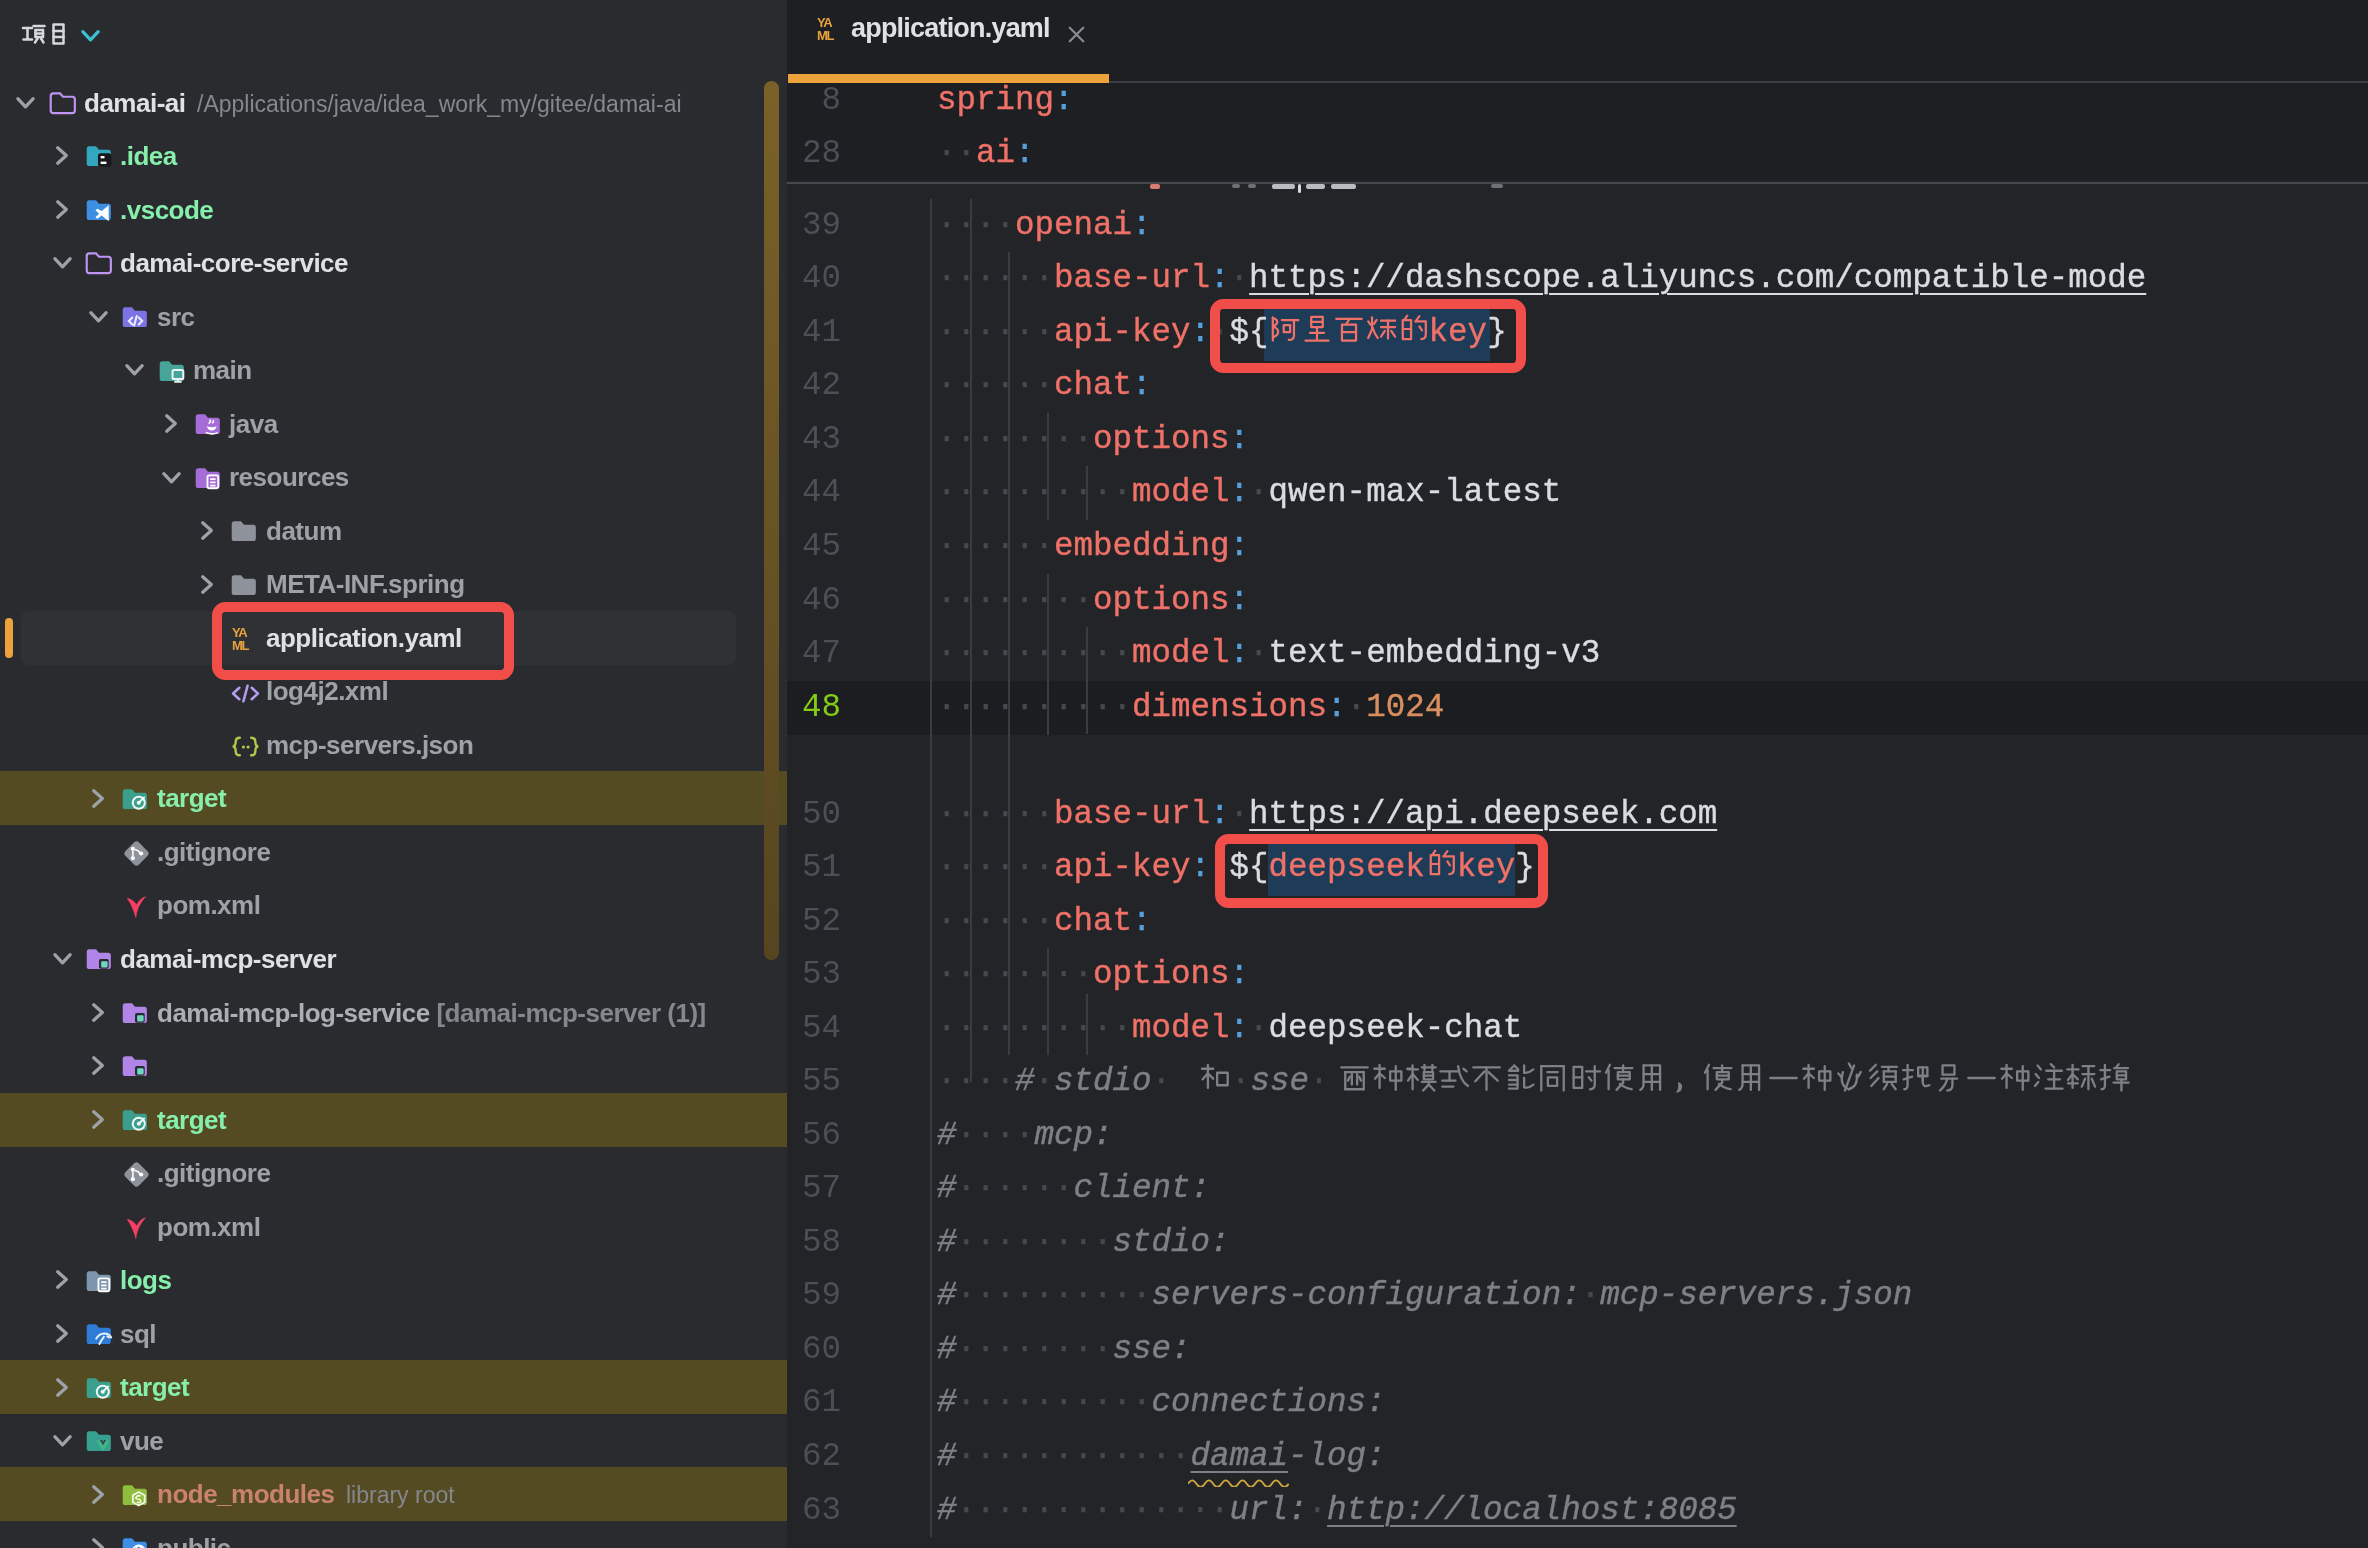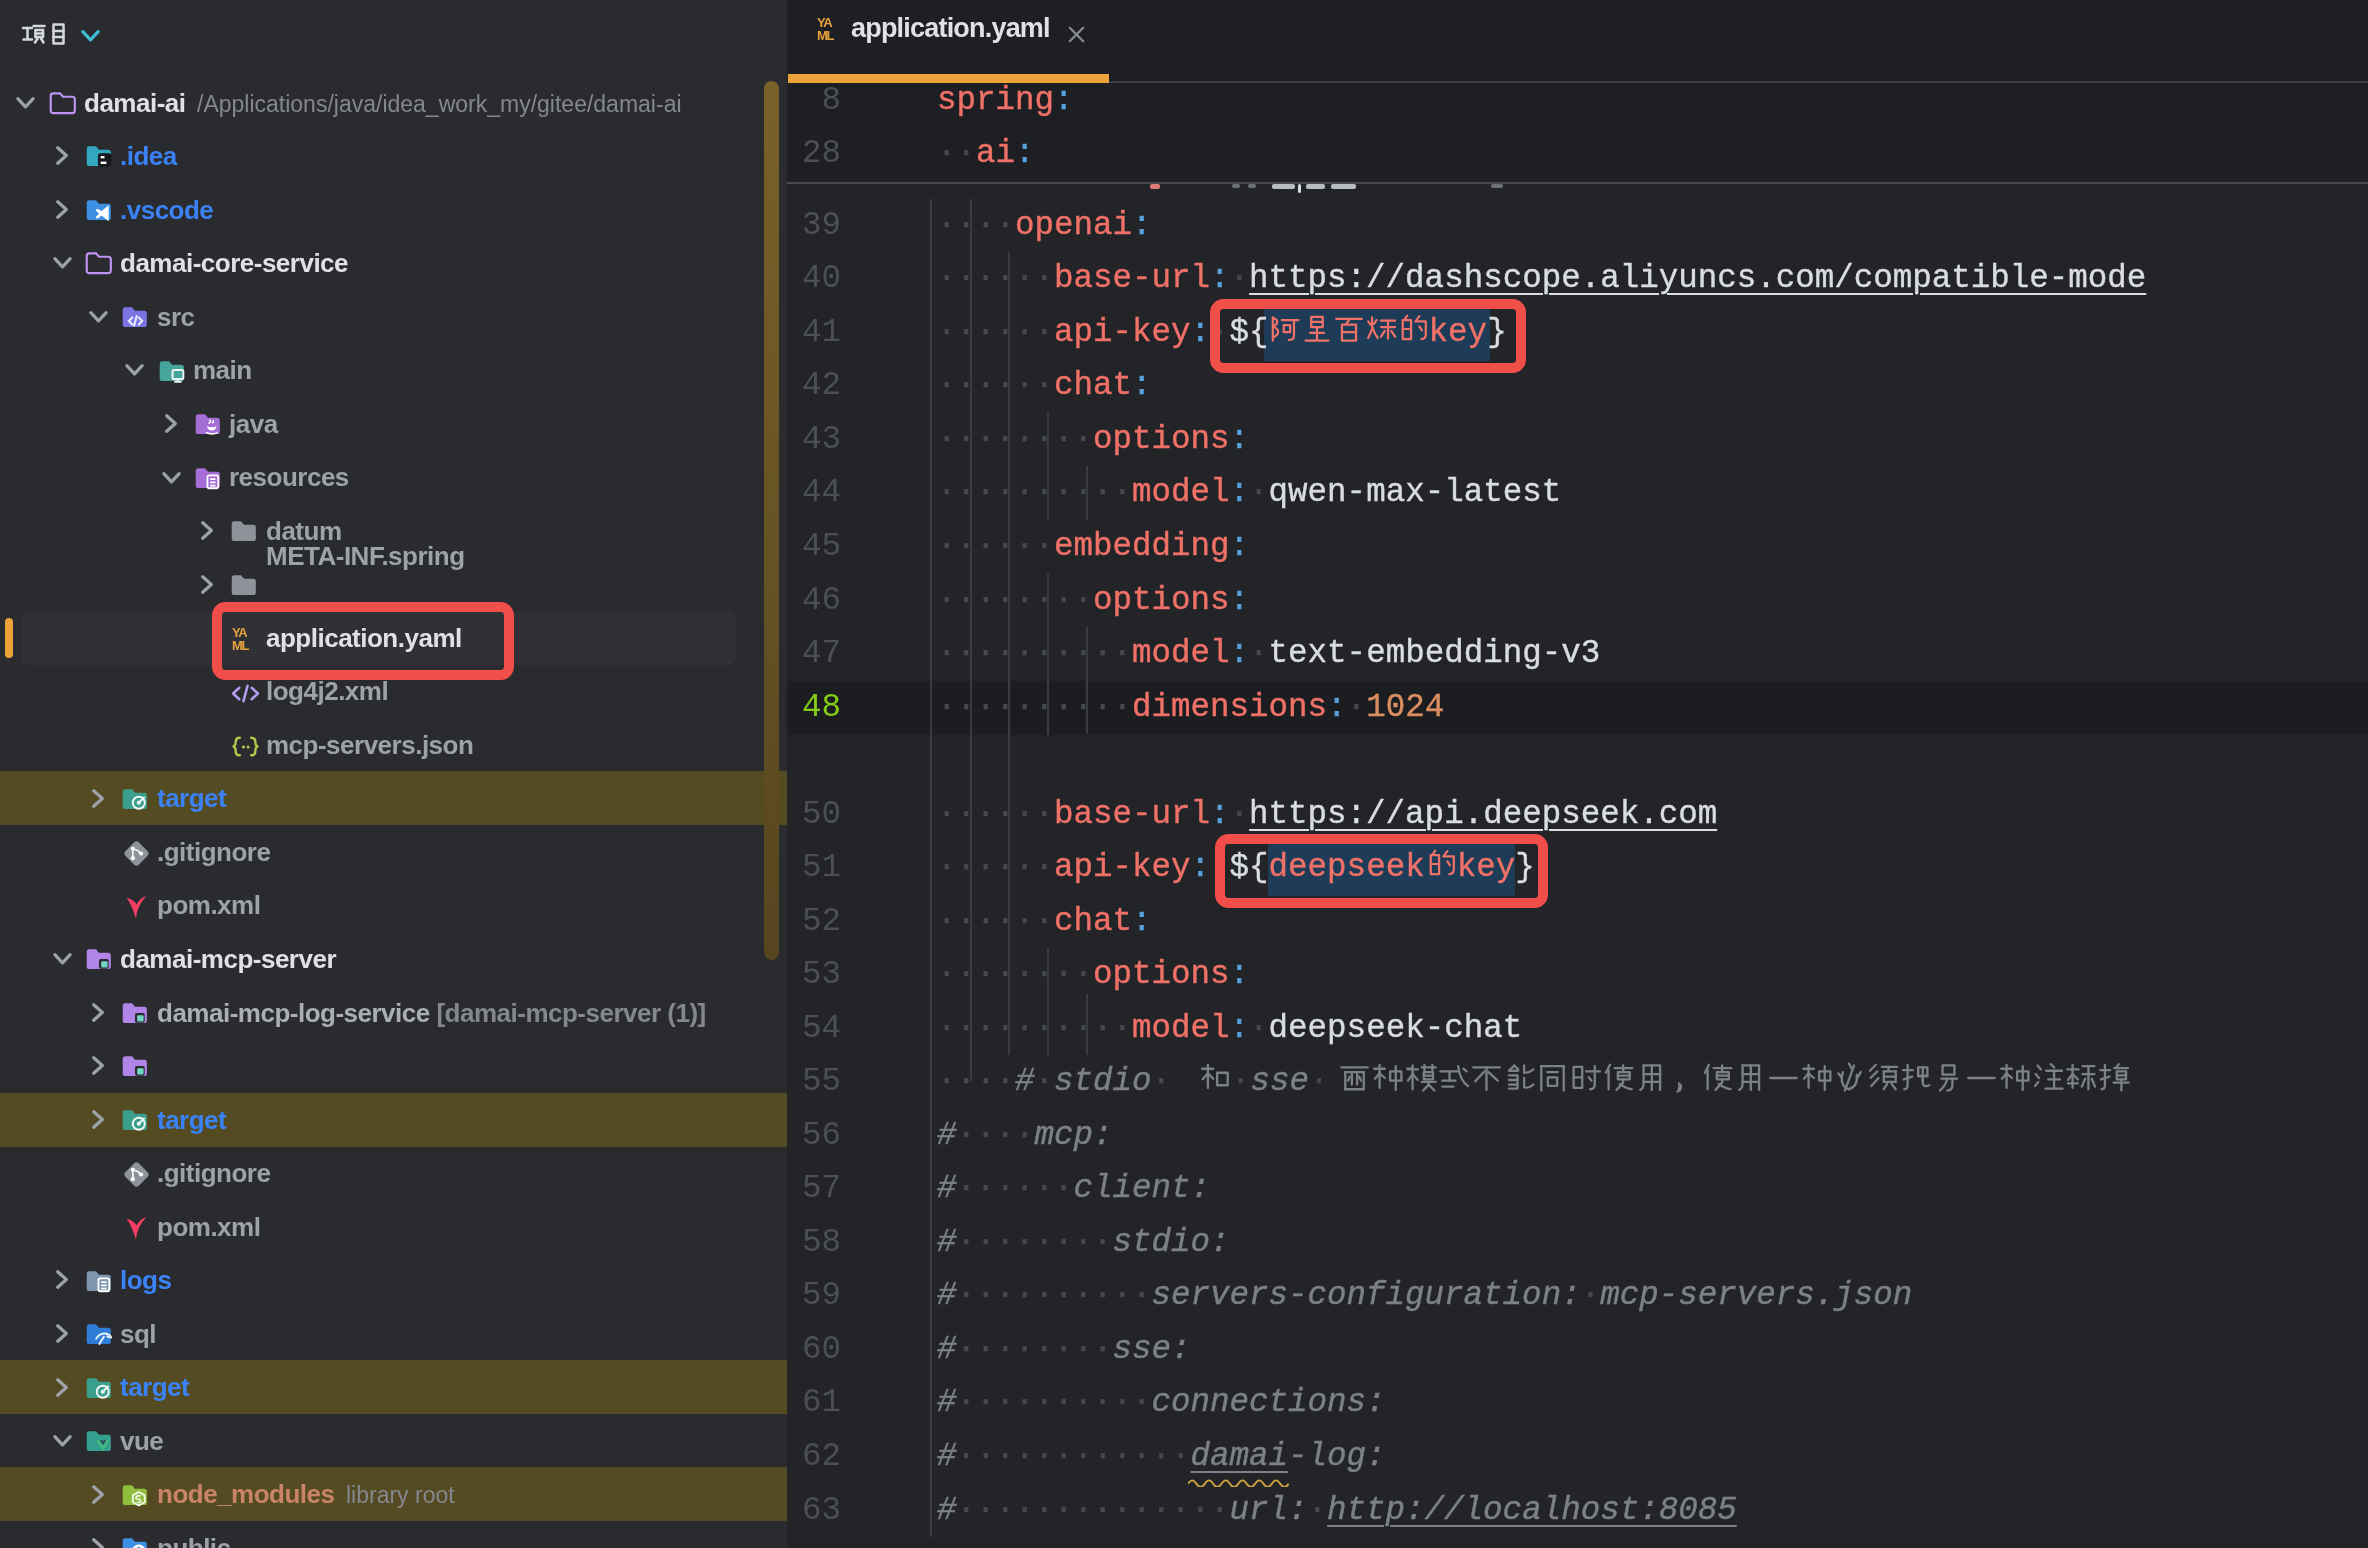--- a/index.html
+++ b/index.html
@@ -7,21 +7,21 @@
 .ab{position:absolute}
 #tree{position:absolute;left:0;top:0;width:787px;height:1549px;background:#2A2B2E;overflow:hidden}
 #tree .band{position:absolute;left:0;width:787px;height:54px;background:#554B22}
 #tree .selrow{position:absolute;left:21px;width:715px;height:54px;background:#2F3135;border-radius:7.6px}
 #tree .actbar{position:absolute;left:4.8px;width:8.6px;height:40px;background:#ECA33B;border-radius:4.8px}
 #tree .lab{font-size:26px;line-height:54px;white-space:pre;letter-spacing:-0.5px;font-weight:700}
 .gr{color:#9DA1A8}
 .wb{color:#DFE1E5}
 .gb{color:#ABAEB5}
 .db{color:#84878E}
-.sa{color:#3b82f6}
+.sa{color:#86efac}
 .sab{color:#C9826B}
 .dim2{color:#84878E;font-weight:400;font-size:23px;letter-spacing:0}
 .rbox{position:absolute;border:10.5px solid #F14E49;border-radius:13.4px}
 #tsb{position:absolute;left:764px;top:81px;width:15.3px;height:879px;border-radius:7.6px;
      background:linear-gradient(#7A6128,#564520)}
 #ed{position:absolute;left:787px;top:0;width:1582px;height:1549px;background:#232428;overflow:hidden}
 #tabbar{position:absolute;left:0;top:0;width:1582px;height:83px;background:#1E1F22}
 .cl{position:absolute;left:0;width:1582px;height:54px}
 .cl .num{position:absolute;left:0;top:0;width:54px;text-align:right;font:400 32.5px/54px "Liberation Mono",monospace;color:#4C4F55}
 .cl .num.cur{color:#84cc16}
@@ -141,21 +141,21 @@
 <div class="ab ic" style="left:230px;top:517px"><svg width="28" height="28" viewBox="0 0 26 26">
         <path d="M1.6 6.4 q0-2.4 2.4-2.4 h6.2 l2.8 3.2 h8.6 q2.4 0 2.4 2.4 v10.4 q0 2.4-2.4 2.4 h-17.6 q-2.4 0-2.4-2.4 z" fill="#8E939B"></path>
       </svg></div>
 <div class="ab lab" style="left:266px;top:504px"><span class="gr">datum</span></div>
 <svg class="ab" style="left:196px;top:573px" width="23" height="23" viewBox="-12 -12 24 24">
       <path d="M-5 -8 L4 0 L-5 8" stroke="#9DA1A8" stroke-width="3.4" fill="none" stroke-linecap="round" stroke-linejoin="round"></path>
     </svg>
 <div class="ab ic" style="left:230px;top:571px"><svg width="28" height="28" viewBox="0 0 26 26">
         <path d="M1.6 6.4 q0-2.4 2.4-2.4 h6.2 l2.8 3.2 h8.6 q2.4 0 2.4 2.4 v10.4 q0 2.4-2.4 2.4 h-17.6 q-2.4 0-2.4-2.4 z" fill="#8E939B"></path>
       </svg></div>
-<div class="ab lab" style="left:266px;top:529px"><span class="gr">META-INF.spring</span></div>
+<div class="ab lab" style="left:266px;top:557px"><span class="gr">META-INF.spring</span></div>
 <div class="ab ic" style="left:230px;top:624px"><svg width="29" height="29" viewBox="0 0 30 30">
         <text x="2" y="13.8" font-family="Liberation Sans,sans-serif" font-size="13.5" font-weight="bold" fill="#E8A33D" letter-spacing="-1.2">YA</text>
         <text x="2" y="27.2" font-family="Liberation Sans,sans-serif" font-size="13.5" font-weight="bold" fill="#E8A33D" letter-spacing="-1.2">ML</text>
       </svg></div>
 <div class="ab lab" style="left:266px;top:611px"><span class="wb">application.yaml</span></div>
 <div class="ab ic" style="left:230px;top:678px"><svg width="31" height="31" viewBox="0 0 30 30">
         <path d="M9 9.5 l-6 5.5 L9 20.5 M21 9.5 l6 5.5 L21 20.5 M17 7.5 l-4 15" stroke="#B49CF0" stroke-width="2.5" fill="none" stroke-linecap="round" stroke-linejoin="round"></path>
       </svg></div>
 <div class="ab lab" style="left:266px;top:664px"><span class="gr">log4j2.xml</span></div>
 <div class="ab ic" style="left:230px;top:731px"><svg width="31" height="31" viewBox="0 0 30 30">

